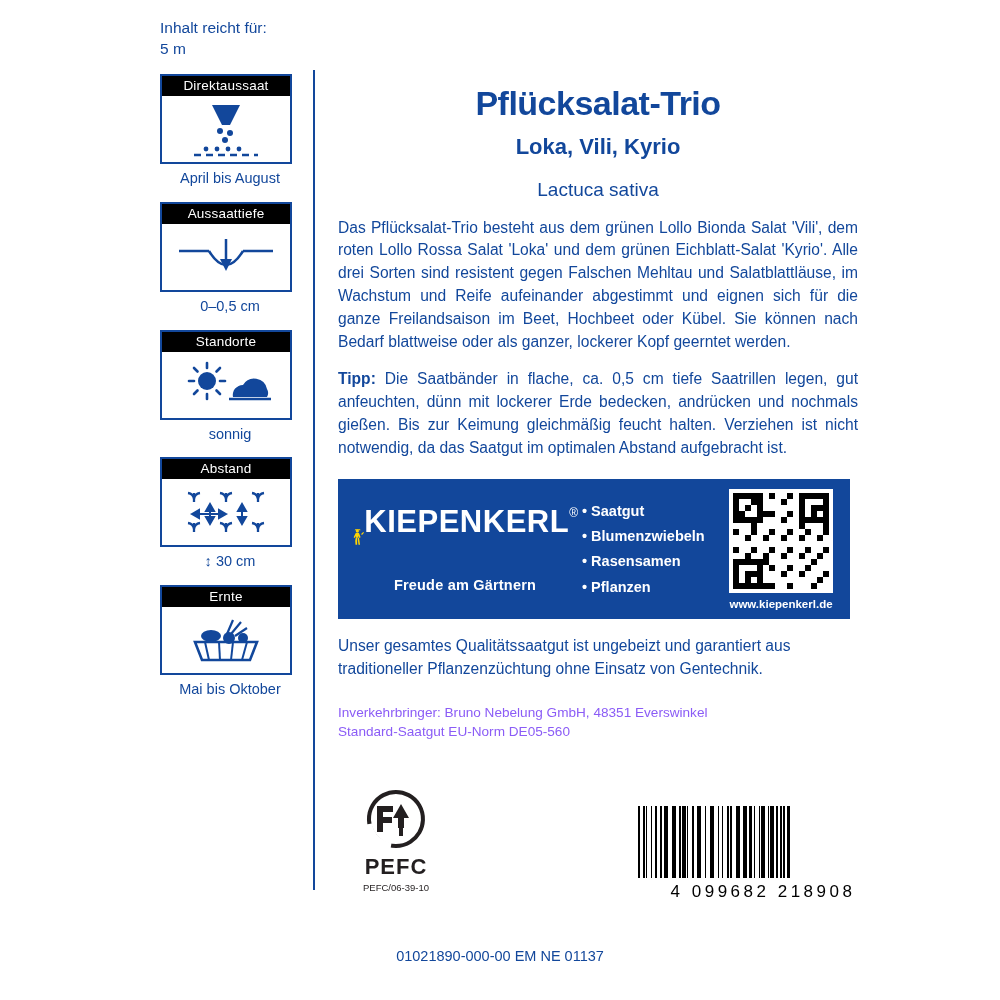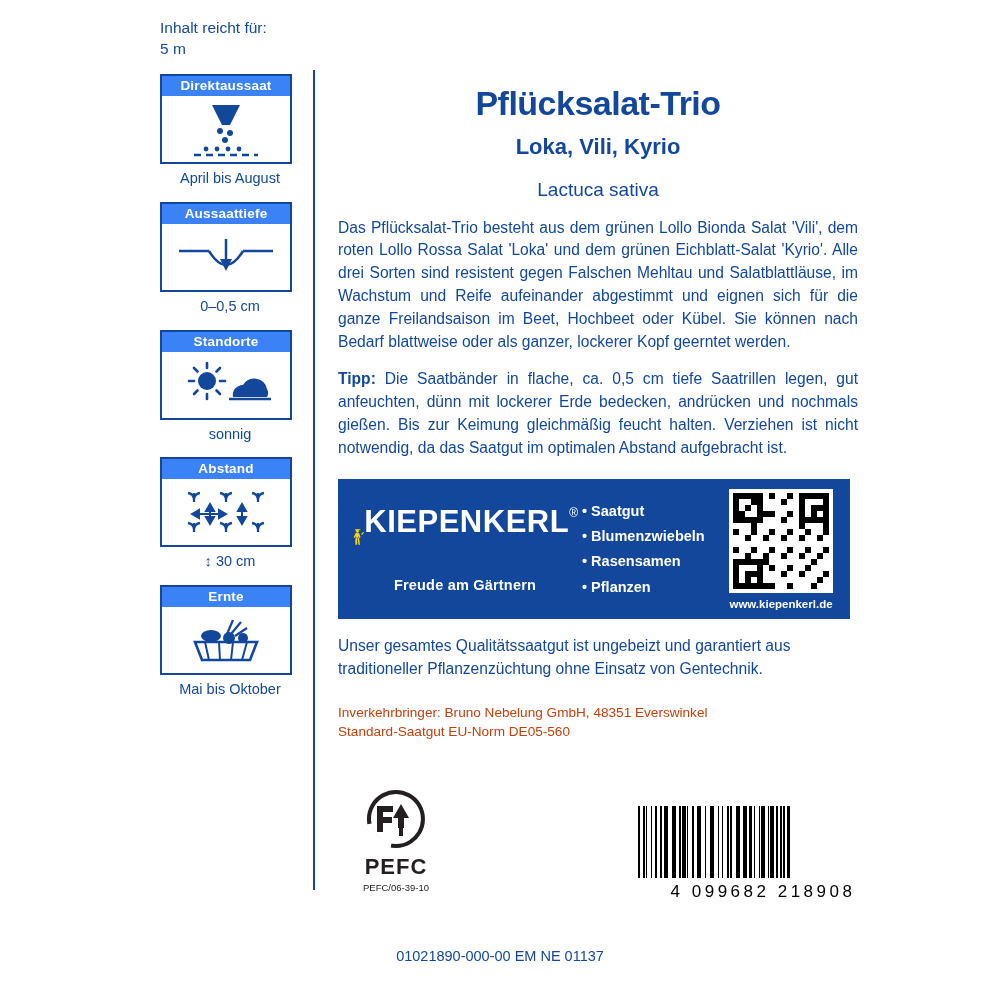--- a/index.html
+++ b/index.html
@@ -29,24 +29,24 @@
     line-height: 1.35;
     margin-bottom: 14px;
   }
   .icon-block { margin-bottom: 6px; }
   .icon-card {
     width: 132px;
     border: 2px solid #12479b;
     background: #ffffff;
   }
   .icon-head {
-    background: #3b82f6;
+    background: #000000;
     color: #ffffff;
     font-size: 13.5px;
-    font-weight: bold;
+    font-weight: normal;
     text-align: center;
     padding: 2px 0 3px 0;
     letter-spacing: .2px;
   }
   .icon-art {
     height: 66px;
     display: flex;
     align-items: center;
     justify-content: center;
   }
@@ -178,21 +178,21 @@
 
   .note {
     font-size: 15.6px;
     line-height: 1.45;
     color: #12479b;
     margin-top: 16px;
   }
   .legal {
     font-size: 13.6px;
     line-height: 1.45;
-    color: #c2410c;
+    color: #8b5cf6;
     margin-top: 22px;
   }
 
   
   .pefc {
     position: absolute;
     left: 336px; top: 790px;
     width: 120px;
     text-align: center;
   }

